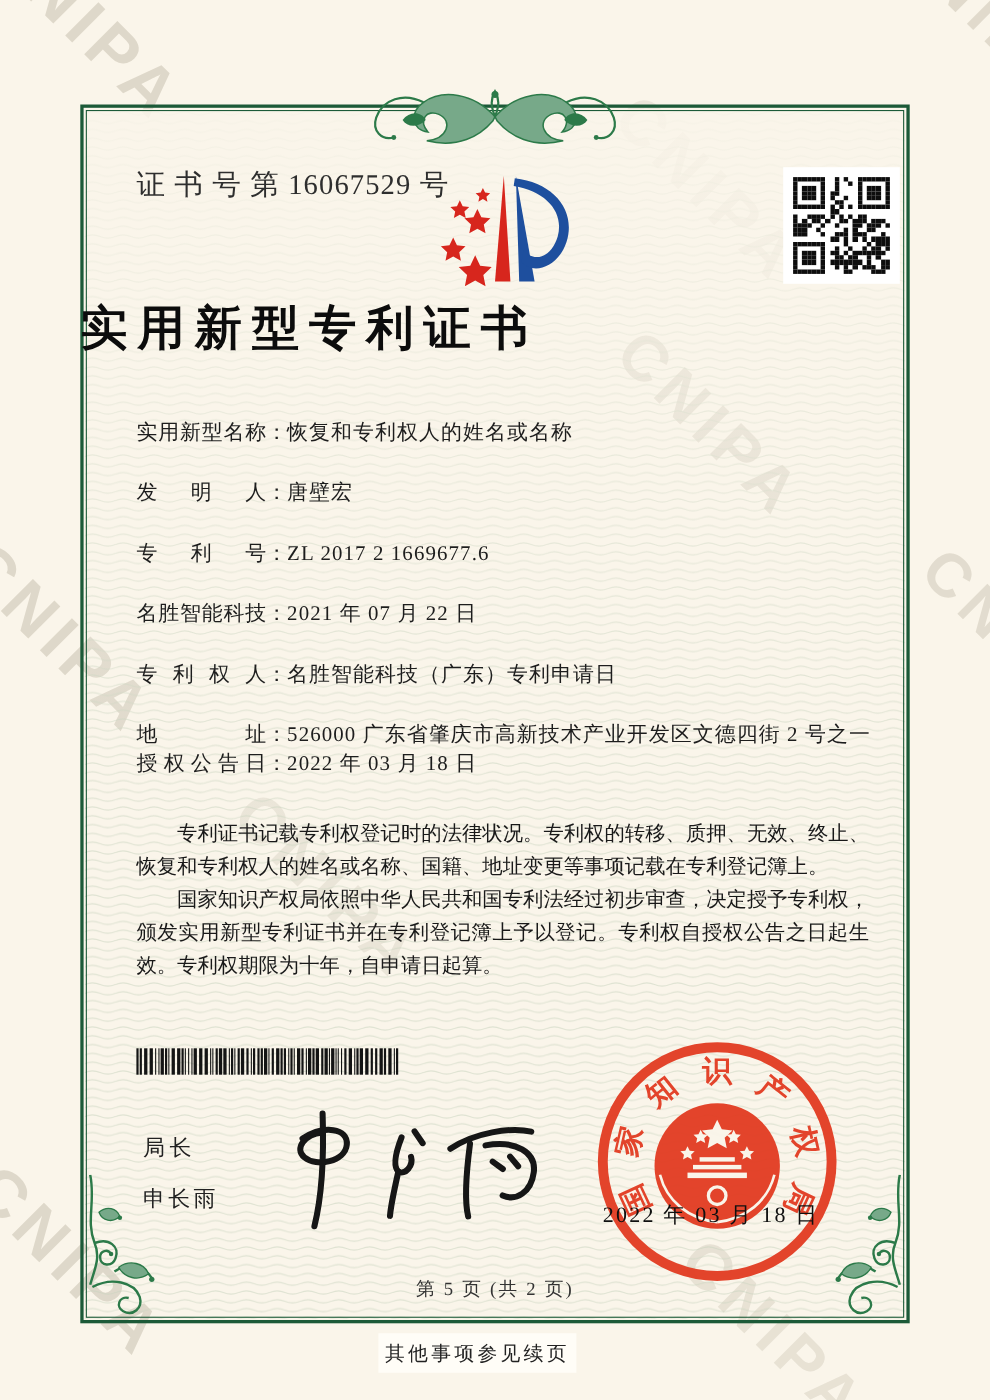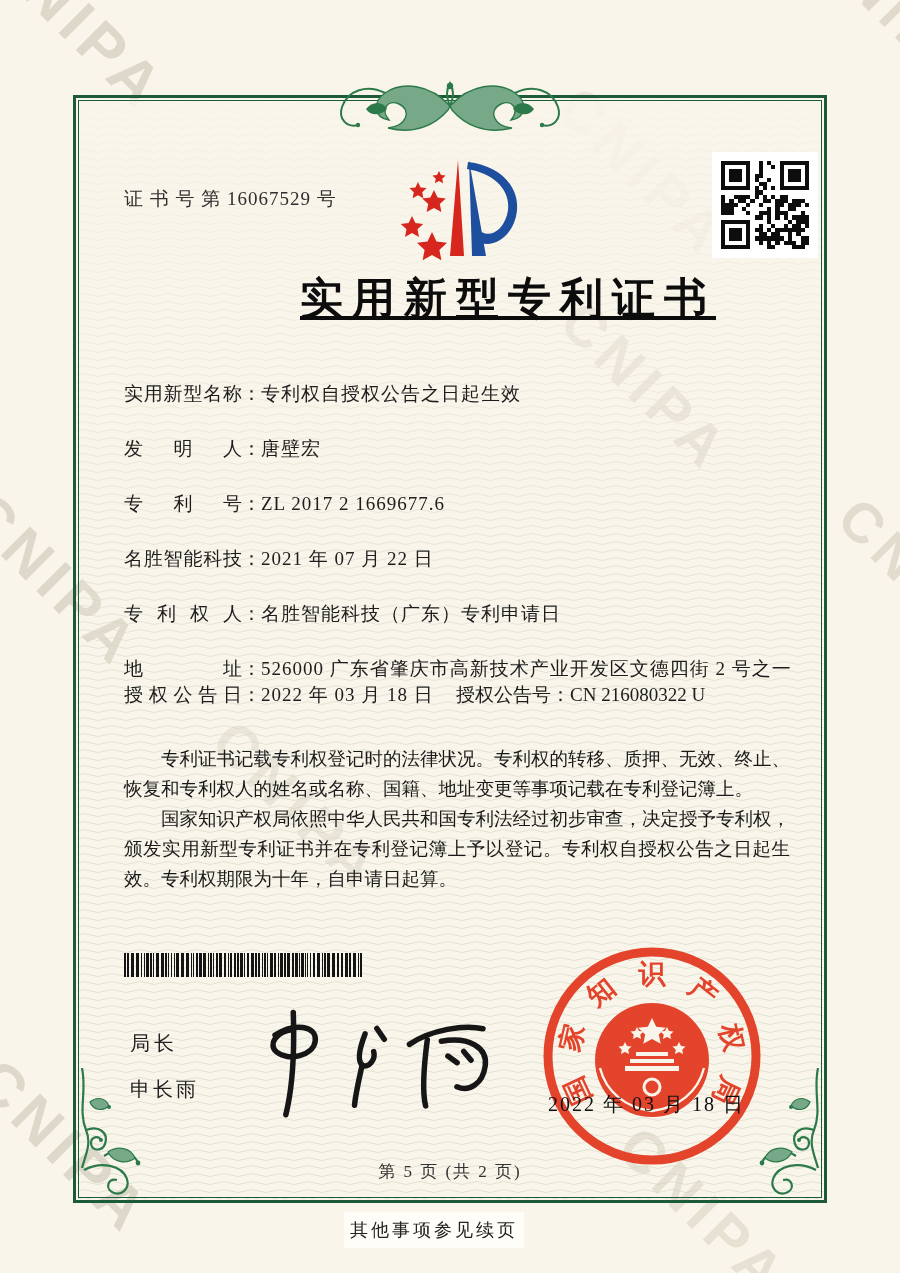--- a/index.html
+++ b/index.html
@@ -28,37 +28,37 @@
   }
   .waves{position:absolute;left:77px;top:99px;z-index:1;opacity:.55;}
   .waves-fade{
     position:absolute;left:77px;top:99px;width:746px;height:1100px;z-index:1;
     background:linear-gradient(rgba(250,245,234,.85) 0%,rgba(250,245,234,.45) 22%,rgba(250,245,234,.15) 45%,rgba(250,245,234,0) 62%);
   }
   .ornament{position:absolute;z-index:2;}
   
   .cert-number{
     position:absolute;left:124px;top:150px;z-index:3;
-    font-size:19px;letter-spacing:1px;color:#2e2e2e;margin-top:36px;
+    font-size:26px;letter-spacing:1px;color:#2e2e2e;
   }
   .logo{position:absolute;left:372px;top:148px;z-index:3;}
   .qr-box{
     position:absolute;left:712px;top:152px;width:106px;height:106px;
     background:#ffffff;z-index:3;padding:0;
   }
   .qr-grid{
     position:absolute;left:9px;top:9px;width:88px;height:88px;
     display:grid;grid-template-columns:repeat(21,1fr);grid-template-rows:repeat(21,1fr);
   }
   .qc{background:transparent;}
   .qc.d{background:#0d0d0d;}
   .cert-title{
     position:absolute;left:73px;top:270px;width:643px;z-index:3;
-    text-align:right;font-size:43px;font-weight:bold;letter-spacing:9px;
-    color:#0c0c0c;font-family:"DejaVu Serif", serif;text-decoration:underline;
+    text-align:left;font-size:43px;font-weight:bold;letter-spacing:9px;
+    color:#0c0c0c;font-family:"DejaVu Serif", serif;
   }
   
   .fields{position:absolute;left:124px;top:382px;width:670px;z-index:3;font-size:19px;}
   .frow{margin-bottom:32px;line-height:23px;position:relative;color:#1d1d1d;}
   .frow.addr{margin-bottom:3px;}
   .flabel{display:inline-block;width:118px;text-align:justify;text-align-last:justify;vertical-align:top;}
   .fcolon{vertical-align:top;}
   .fvalue{display:inline-block;vertical-align:top;max-width:540px;letter-spacing:1px;}
   .grant{position:absolute;left:332px;top:0;white-space:nowrap;}
   
@@ -637,27 +637,27 @@
       <div class="qc d"></div>
       <div class="qc d"></div>
       <div class="qc d"></div>
       <div class="qc"></div>
     </div>
 </div>
 
 <div class="cert-title">实用新型专利证书</div>
 
 <div class="fields">
-    <div class="frow"><span class="flabel">实用新型名称</span><span class="fcolon">：</span><span class="fvalue">专利权自授权公告之日起生效</span></div>
+    <div class="frow"><span class="flabel">实用新型名称</span><span class="fcolon">：</span><span class="fvalue">恢复和专利权人的姓名或名称</span></div>
     <div class="frow"><span class="flabel">发明人</span><span class="fcolon">：</span><span class="fvalue">唐壁宏</span></div>
     <div class="frow"><span class="flabel">专利号</span><span class="fcolon">：</span><span class="fvalue">ZL 2017 2 1669677.6</span></div>
     <div class="frow"><span class="flabel">名胜智能科技</span><span class="fcolon">：</span><span class="fvalue">2021 年 07 月 22 日</span></div>
     <div class="frow"><span class="flabel">专利权人</span><span class="fcolon">：</span><span class="fvalue">名胜智能科技（广东）专利申请日</span></div>
     <div class="frow addr"><span class="flabel">地址</span><span class="fcolon">：</span><span class="fvalue">526000 广东省肇庆市高新技术产业开发区文德四街 2 号之一</span></div>
-    <div class="frow"><span class="flabel">授权公告日</span><span class="fcolon">：</span><span class="fvalue">2022 年 03 月 18 日</span><span class="grant">授权公告号：CN 216080322 U</span></div>
+    <div class="frow"><span class="flabel">授权公告日</span><span class="fcolon">：</span><span class="fvalue">2022 年 03 月 18 日</span></div>
   </div>
 
 <div class="body-text">
     <p>专利证书记载专利权登记时的法律状况。专利权的转移、质押、无效、终止、恢复和专利权人的姓名或名称、国籍、地址变更等事项记载在专利登记簿上。</p>
     <p>国家知识产权局依照中华人民共和国专利法经过初步审查，决定授予专利权，颁发实用新型专利证书并在专利登记簿上予以登记。专利权自授权公告之日起生效。专利权期限为十年，自申请日起算。</p>
   </div>
 
 <div class="barcode">
     <div class="bar" style="width: 2px; margin-right: 1px;"></div>
     <div class="bar" style="width: 2px; margin-right: 2px;"></div>

